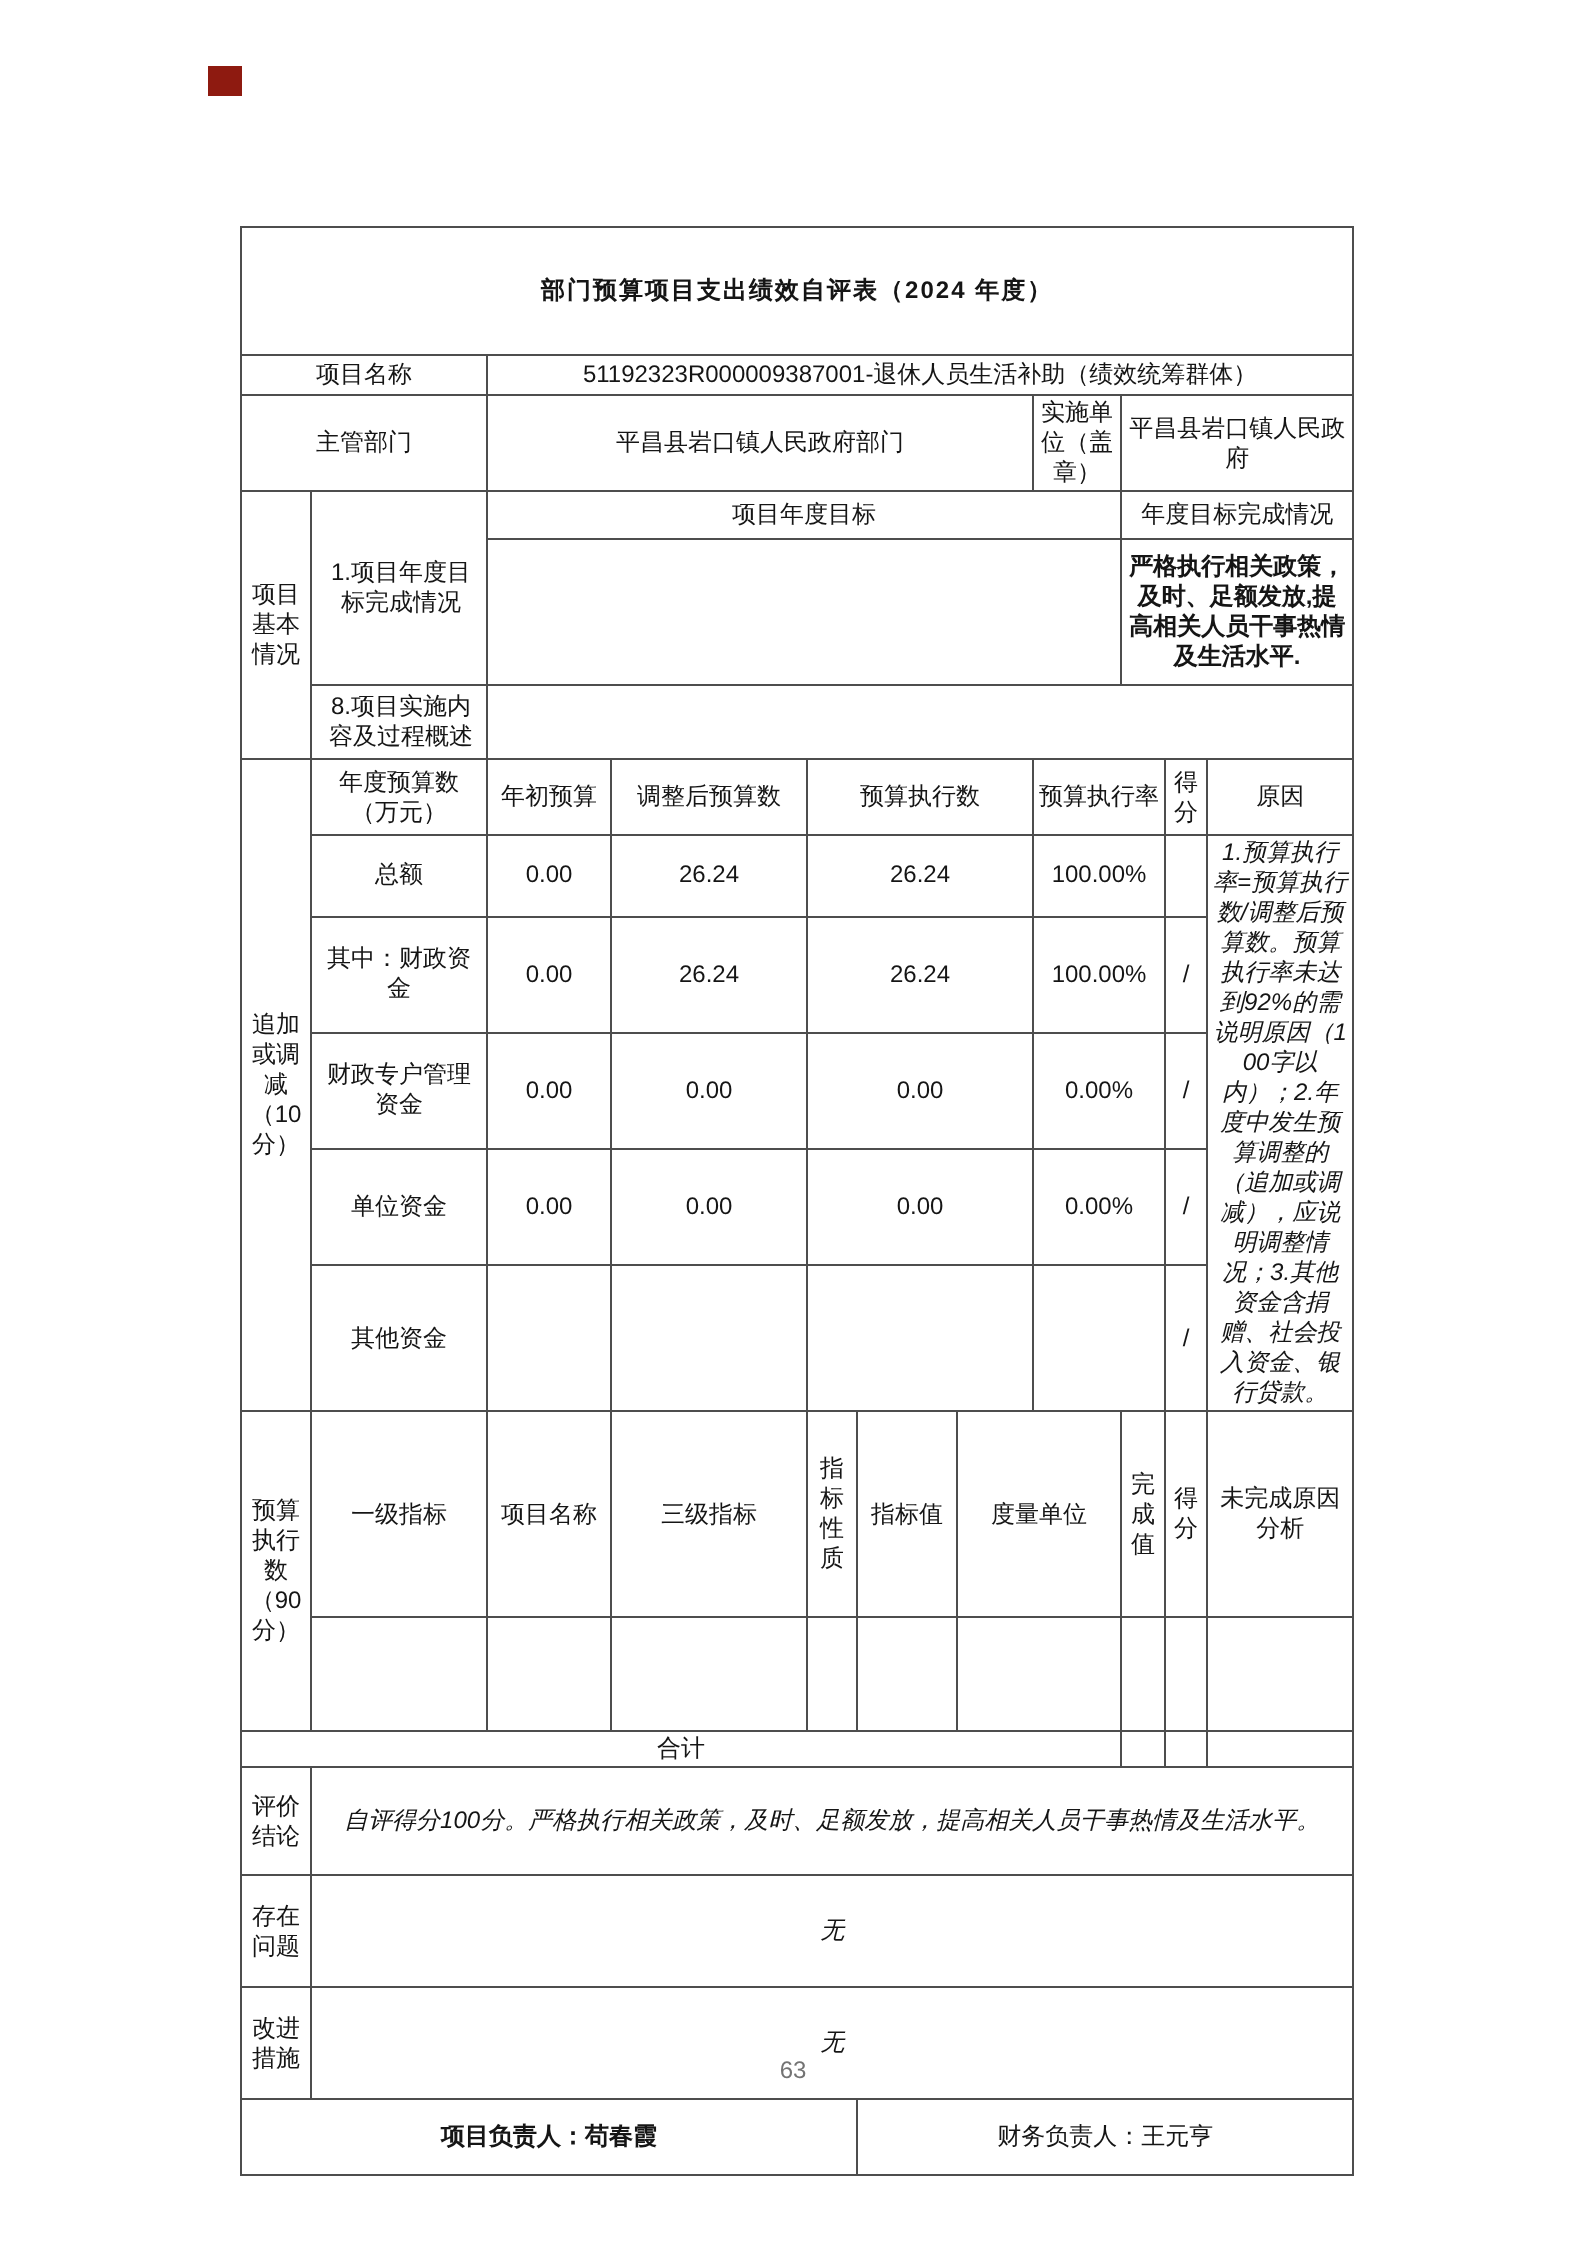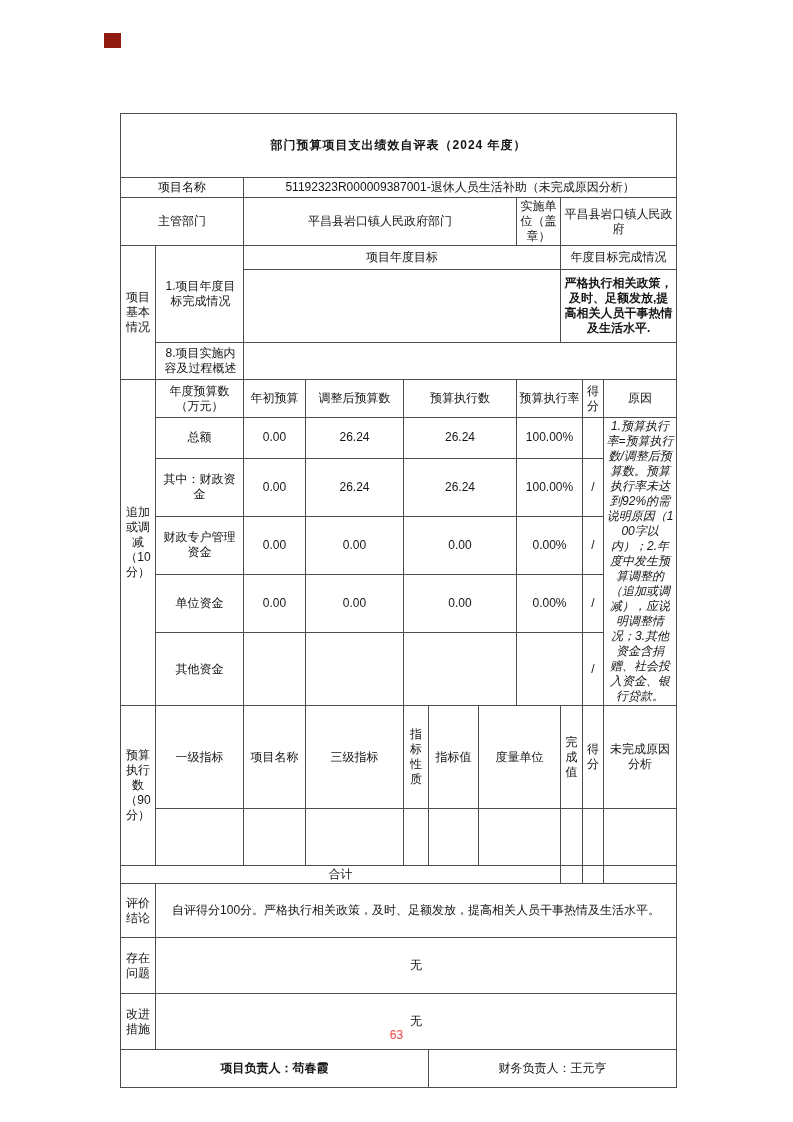--- a/index.html
+++ b/index.html
@@ -8,24 +8,24 @@
   .red-mark{position:absolute;left:104px;top:33px;width:17px;height:15px;background:#8e1a10;}
   .doc-table{position:absolute;left:120px;top:113px;width:556px;border-collapse:collapse;table-layout:fixed;padding-left:12px;}
   .doc-table td{border:1px solid #4d4d4d;font-size:12px;color:#151515;text-align:center;vertical-align:middle;padding:1px 2px;line-height:1.25;overflow:hidden;word-break:break-all;}
   .title-cell{font-size:19px;font-weight:bold;color:#000;letter-spacing:1px;}
   .left{text-align:left;padding-left:7px;margin-top:32px;}
   .vlabel{padding:0 1px;line-height:1.3;}
   .narrow{padding:0 11px;}
   .hdr-small{font-size:11px;line-height:1.15;padding:0 12px;margin-top:36px;}
   .goal-text{font-weight:bold;text-align:left;vertical-align:top;padding:2px 4px;line-height:1.2;}
   .note-cell{font-size:7.5px;font-style:italic;text-align:left;vertical-align:top;padding:4px 10px 2px 9px;line-height:1.7;color:#222;margin-left:28px;}
-  .italic-cell{text-align:left;padding-left:12px;}
+  .italic-cell{font-style:italic;text-align:left;padding-left:12px;}
   .sig-left{text-align:left;padding-left:7px;font-weight:bold;}
   .sig-right{text-align:left;padding-left:32px;font-weight:bold;}
-  .page-num{position:absolute;top:1028px;left:0;width:100%;text-align:center;font-size:12px;color:#ef4444;}
+  .page-num{position:absolute;top:1028px;left:0;width:100%;text-align:center;font-size:12px;color:#737373;}
 </style>
 </head>
 <body>
 
 <div class="page">
   <div class="red-mark"></div>
 
   <table class="doc-table">
     <colgroup>
       <col style="width:35px">
@@ -41,21 +41,21 @@
         <col style="width:73px">
     </colgroup>
 
     <tbody>
         <tr style="height:64px">
       <td colspan="11" class="title-cell">部门预算项目支出绩效自评表（2024 年度）</td>
     </tr>
 
     <tr style="height:20px">
       <td colspan="2" class="left">项目名称</td>
-      <td colspan="9" class="left">51192323R000009387001-退休人员生活补助（未完成原因分析）</td>
+      <td colspan="9" class="left">51192323R000009387001-退休人员生活补助（绩效统筹群体）</td>
     </tr>
 
     <tr style="height:41px">
       <td colspan="2" class="left">主管部门</td>
       <td colspan="5" class="left">平昌县岩口镇人民政府部门</td>
       <td class="vlabel">实施单位（盖章）</td>
       <td colspan="3">平昌县岩口镇人民政府</td>
     </tr>
 
     <tr style="height:24px">

